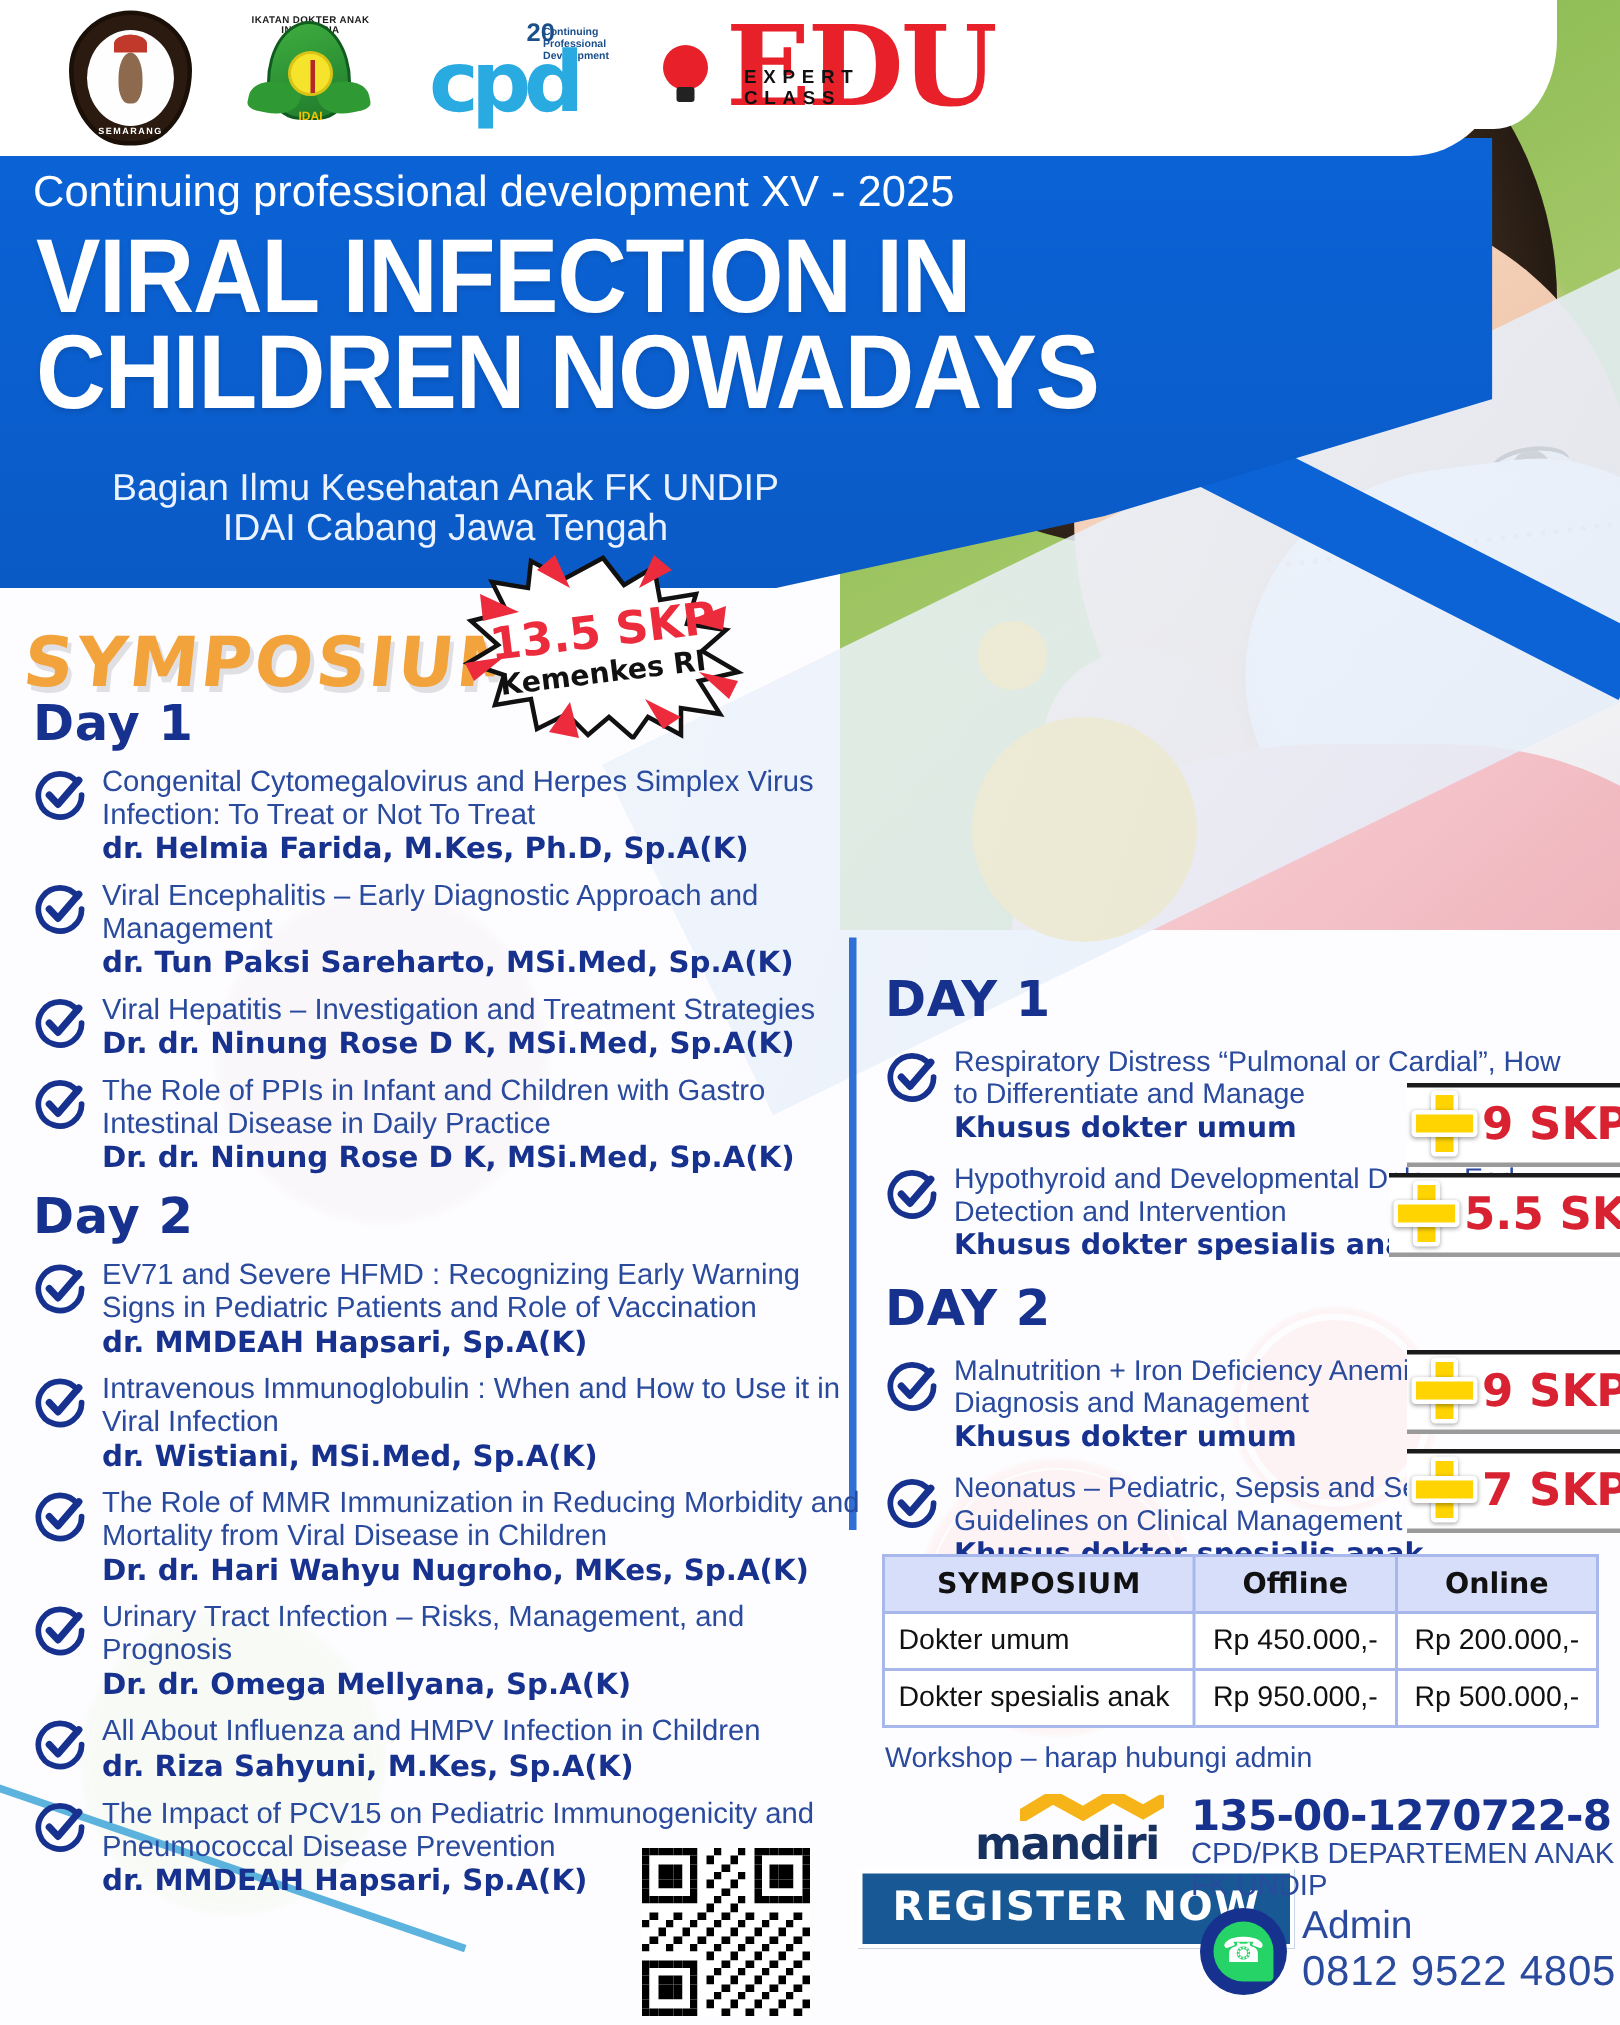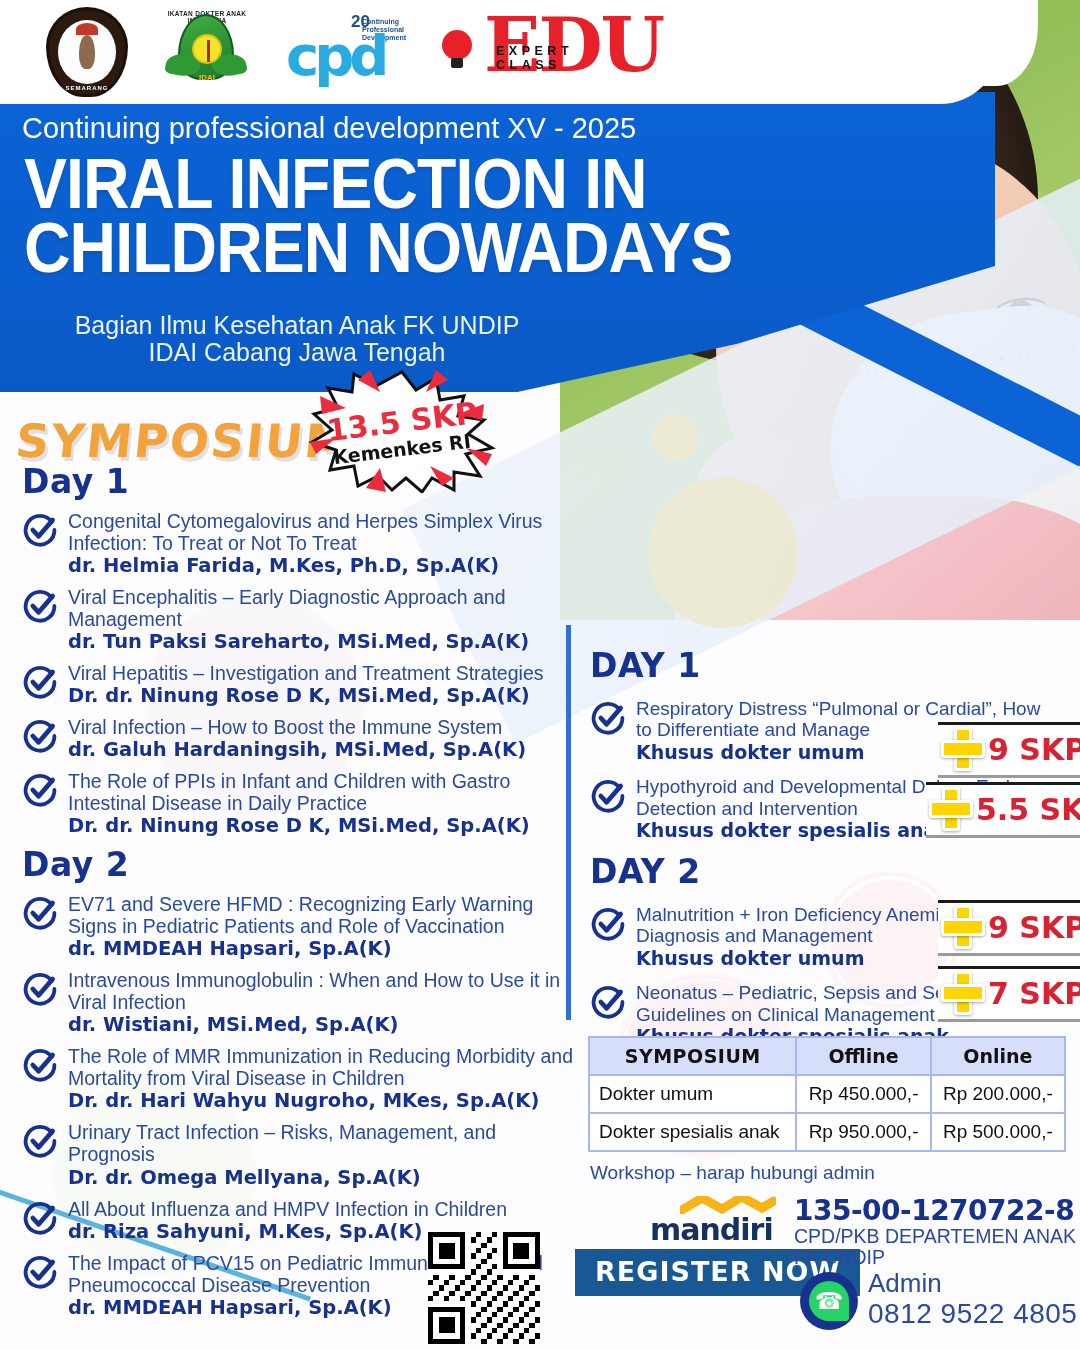--- a/index.html
+++ b/index.html
@@ -446,30 +446,20 @@
             <div class="ititle">Viral Hepatitis – Investigation and Treatment Strategies</div>
             <div class="ispk">Dr. dr. Ninung Rose D K, MSi.Med, Sp.A(K)</div>
           </div>
         </div>
         <div class="item">
           <svg class="check" viewBox="0 0 40 40">
             <path d="M33 11 A16 16 0 1 0 36 20" fill="none" stroke="#17318F" stroke-width="4.2" stroke-linecap="round"></path>
             <path d="M12 20 L18.5 27 L34 9" fill="none" stroke="#17318F" stroke-width="5.2" stroke-linecap="round" stroke-linejoin="round"></path>
           </svg>
           <div class="itxt">
-            <div class="ititle">Viral Infection – How to Boost the Immune System</div>
-            <div class="ispk">dr. Galuh Hardaningsih, MSi.Med, Sp.A(K)</div>
-          </div>
-        </div>
-        <div class="item">
-          <svg class="check" viewBox="0 0 40 40">
-            <path d="M33 11 A16 16 0 1 0 36 20" fill="none" stroke="#17318F" stroke-width="4.2" stroke-linecap="round"></path>
-            <path d="M12 20 L18.5 27 L34 9" fill="none" stroke="#17318F" stroke-width="5.2" stroke-linecap="round" stroke-linejoin="round"></path>
-          </svg>
-          <div class="itxt">
             <div class="ititle">The Role of PPIs in Infant and Children with Gastro Intestinal Disease in Daily Practice</div>
             <div class="ispk">Dr. dr. Ninung Rose D K, MSi.Med, Sp.A(K)</div>
           </div>
         </div>
       </div>
     <div class="day-label" style="margin-top:8px">Day 2</div>
     <div id="sym-day2">
         <div class="item">
           <svg class="check" viewBox="0 0 40 40">
             <path d="M33 11 A16 16 0 1 0 36 20" fill="none" stroke="#17318F" stroke-width="4.2" stroke-linecap="round"></path>

